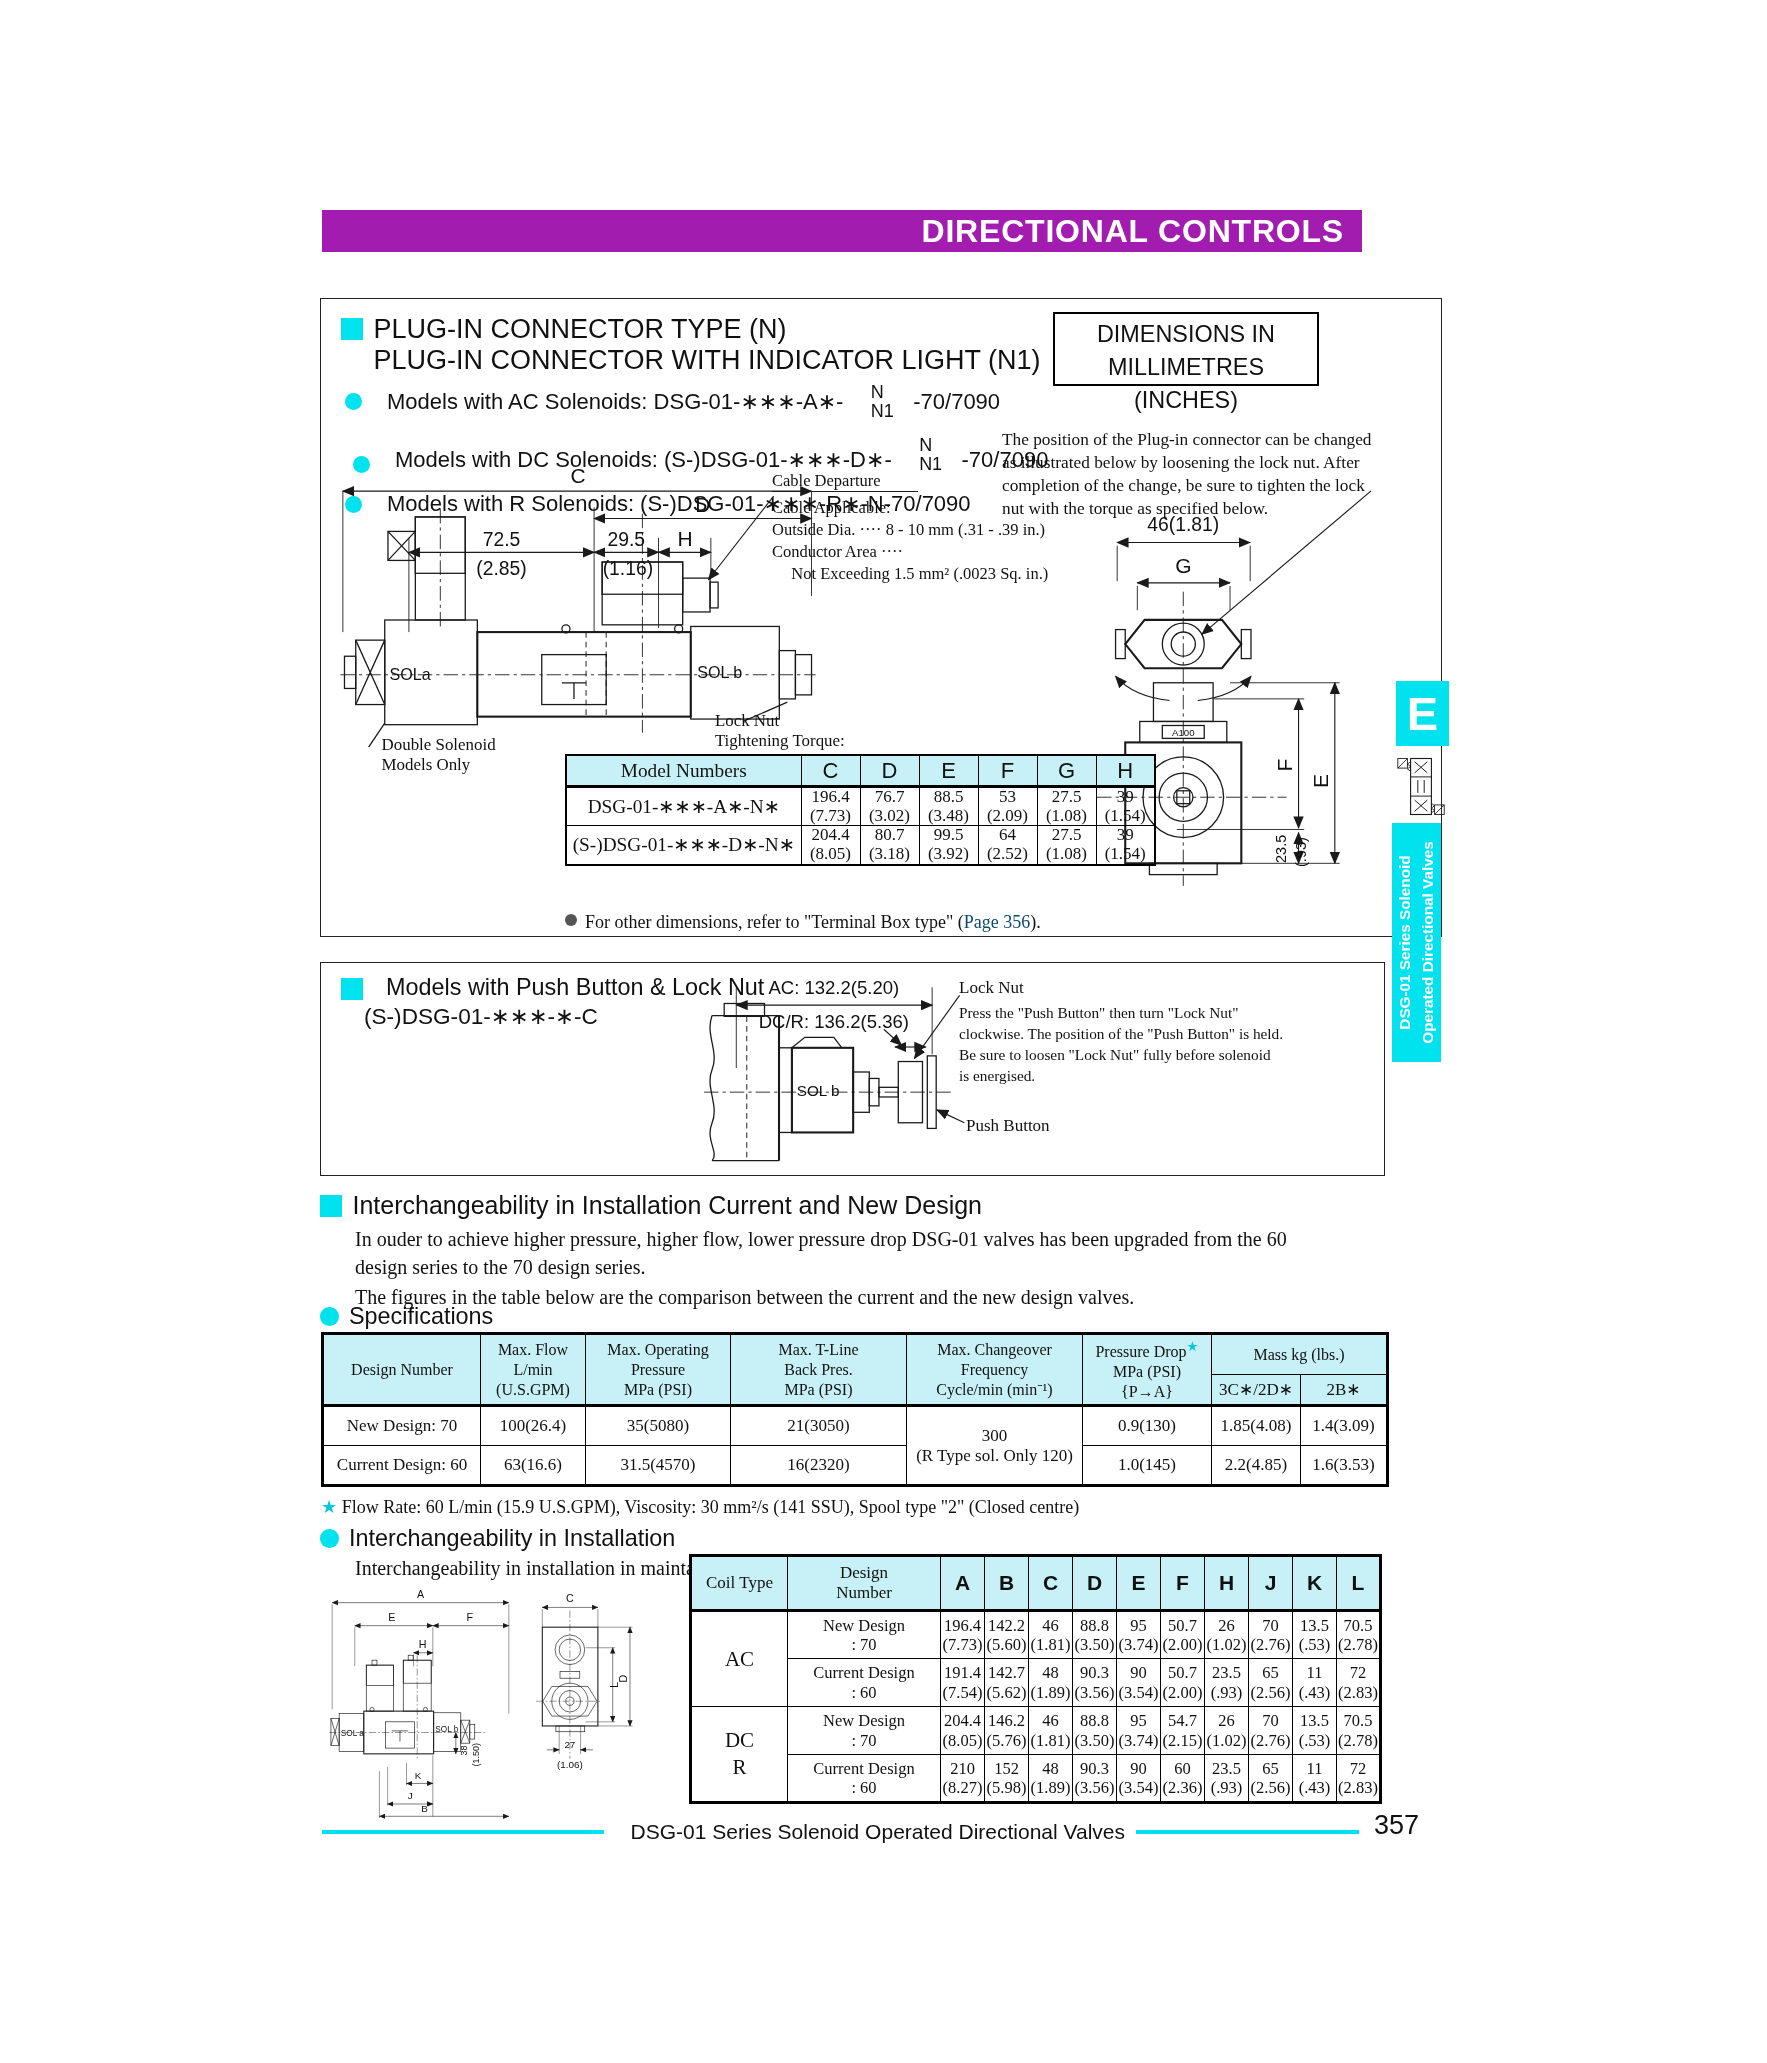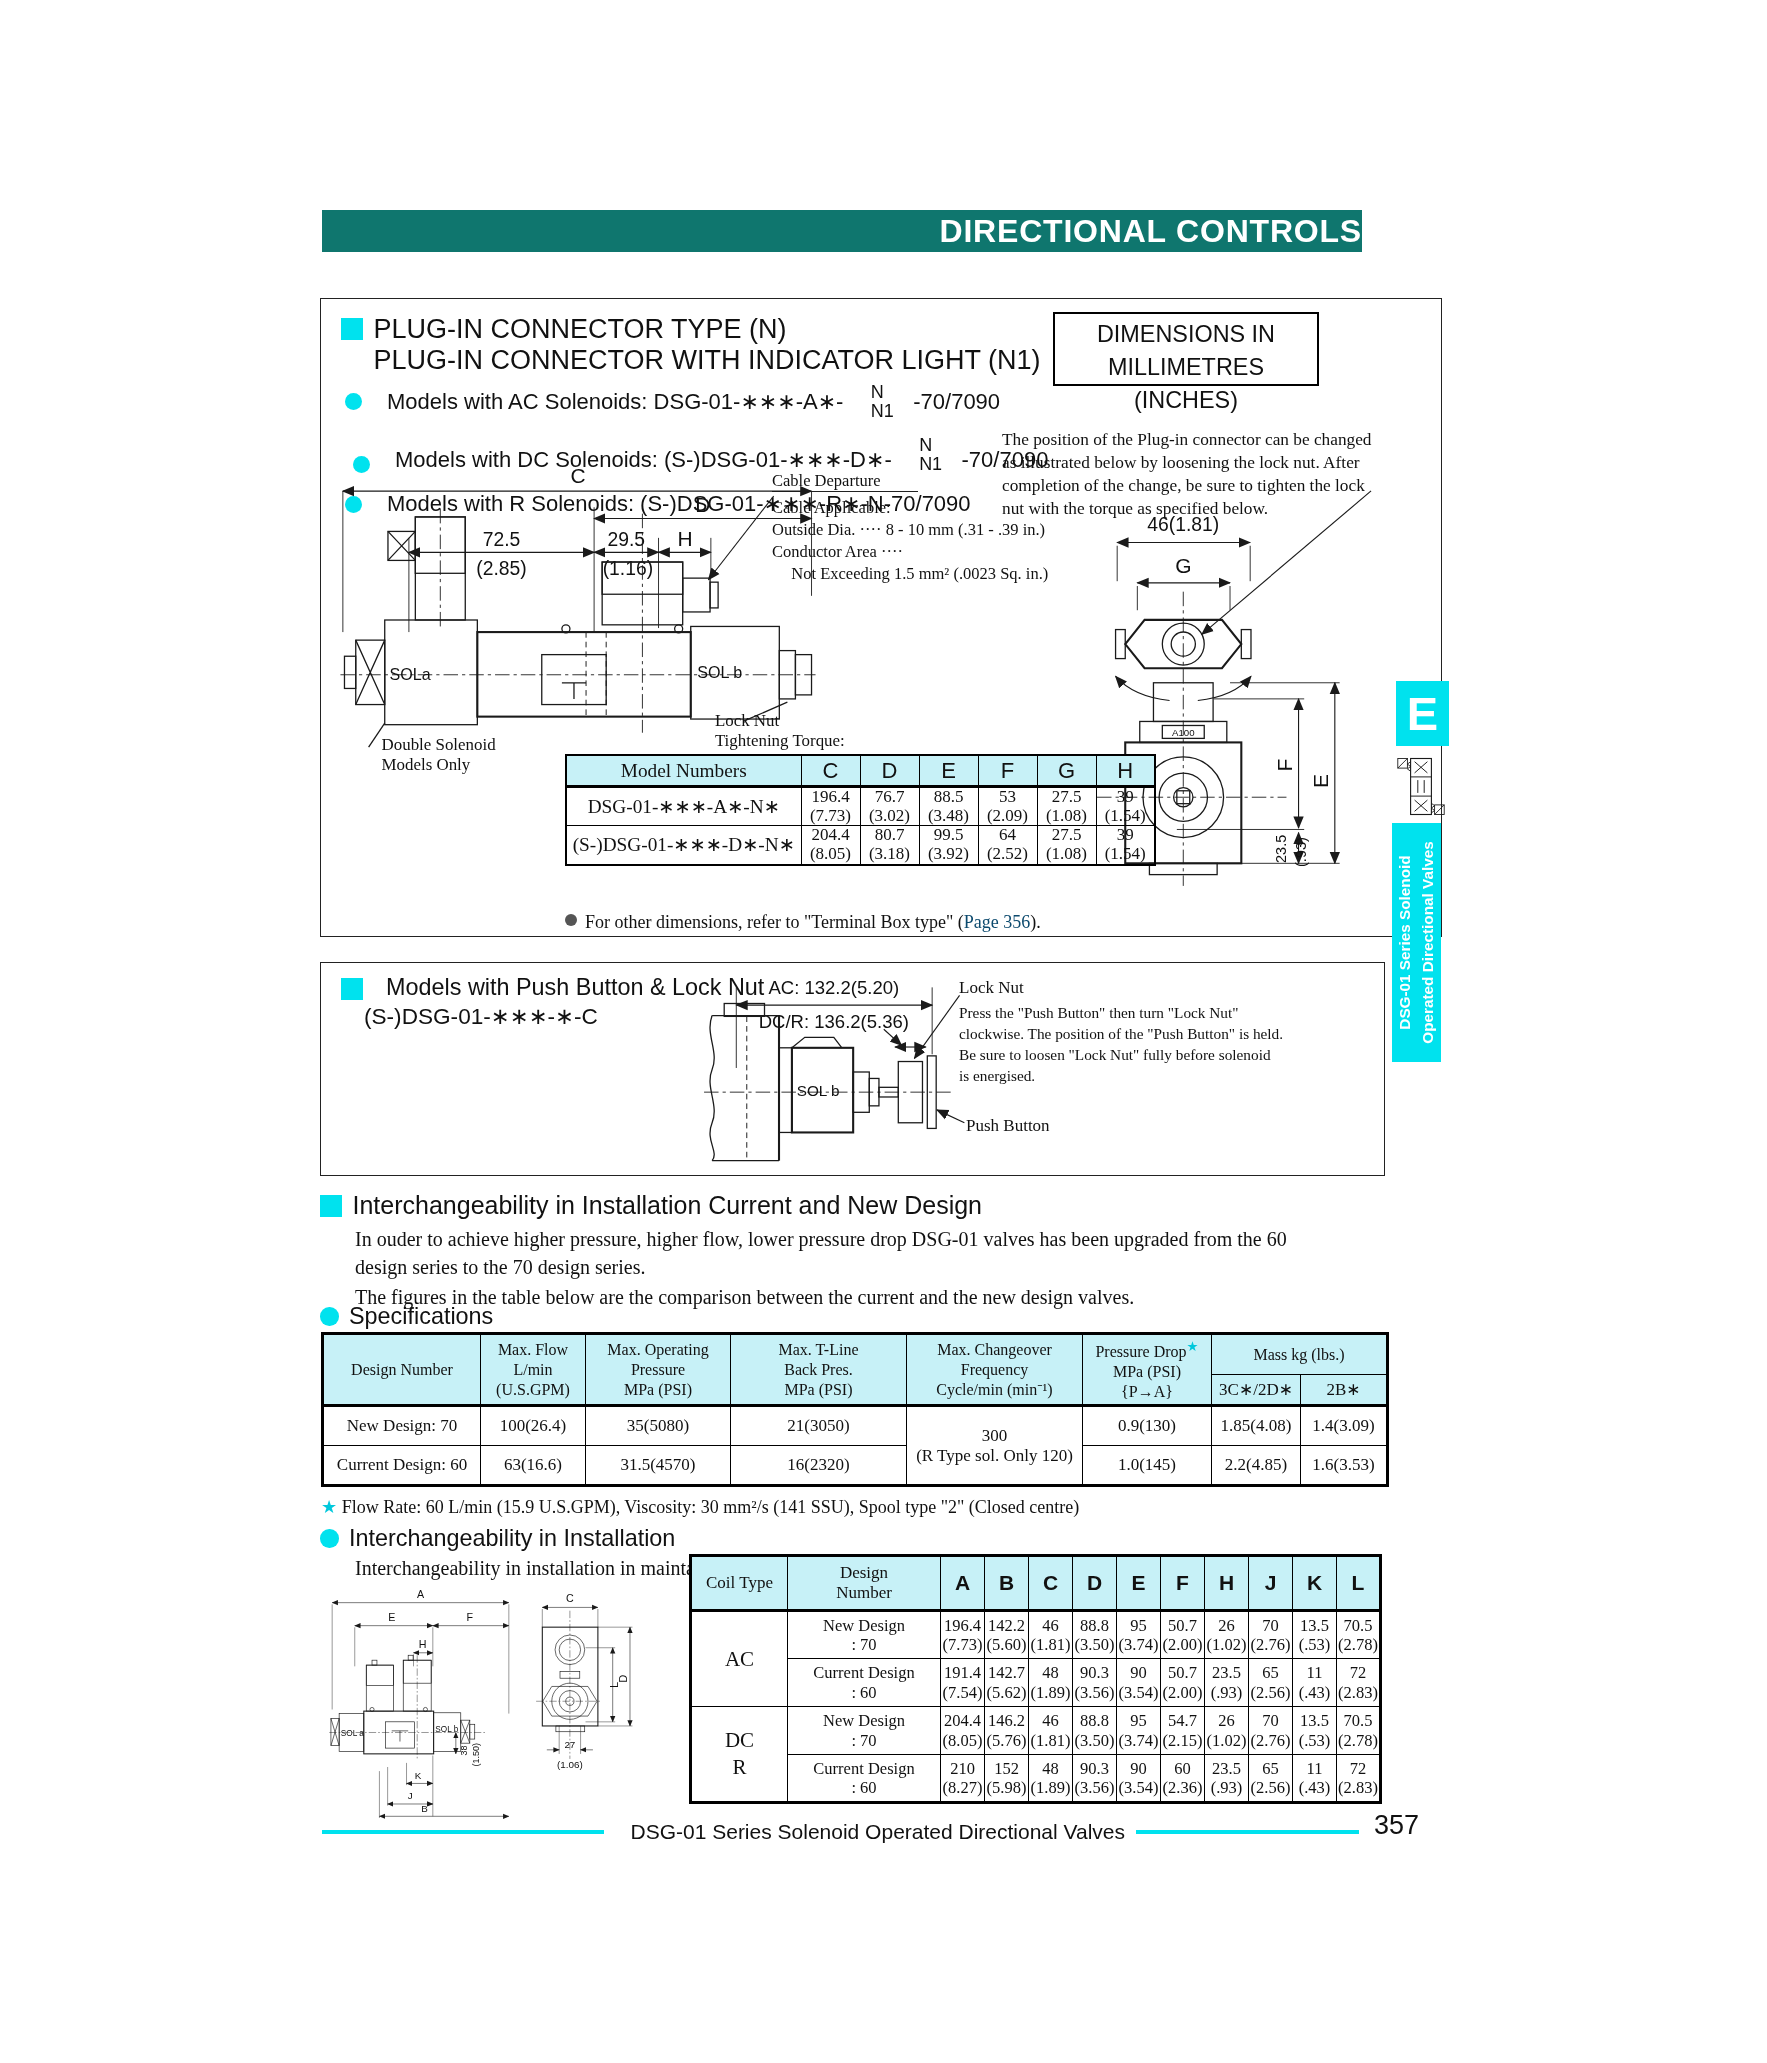--- a/index.html
+++ b/index.html
@@ -2,22 +2,22 @@
 <html style="font-size:13px"><head>
 <meta charset="utf-8">
 <style>
   html,body{margin:0;padding:0;background:#e8e8e8;}
   .page{position:relative;width:1768px;height:2064px;background:#ffffff;overflow:hidden;
         font-family:"Liberation Sans",sans-serif;color:#111;}
   .abs{position:absolute;}
   .sf{font-family:"Liberation Serif",serif;}
   .ml{white-space:pre-line;}
   
-  .hbar{left:322px;top:210px;width:1040px;height:42px;background:#0f766e;display:flex;
-        align-items:center;justify-content:flex-end;box-sizing:border-box;}
+  .hbar{left:322px;top:210px;width:1040px;height:42px;background:#a21caf;display:flex;
+        align-items:center;justify-content:flex-end;padding-right:18px;box-sizing:border-box;}
   .hbar span{color:#fff;font-size:32px;font-weight:bold;letter-spacing:0.8px;}
   
   .box{border:1.6px solid #222;background:#fff;box-sizing:border-box;}
   .s1{left:320px;top:298px;width:1122px;height:639px;}
   .s2{left:320px;top:962px;width:1065px;height:214px;}
   .sq{width:22px;height:22px;background:#00E2EE;flex:none;}
   .cdot{width:17px;height:17px;border-radius:50%;background:#00E2EE;flex:none;}
   .gdot{display:inline-block;width:12px;height:12px;border-radius:50%;background:#555;
         margin-right:8px;vertical-align:1.6px;}
   .h1row{display:flex;align-items:flex-start;gap:10.5px;font-size:27px;}

